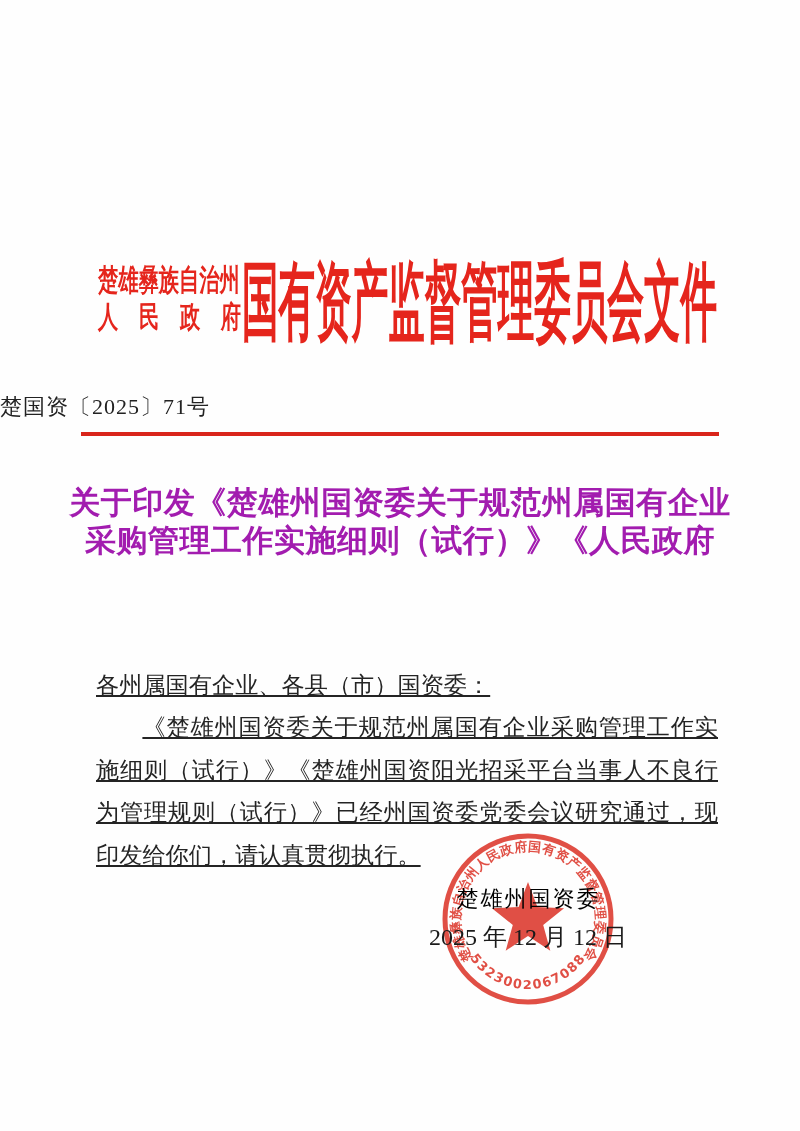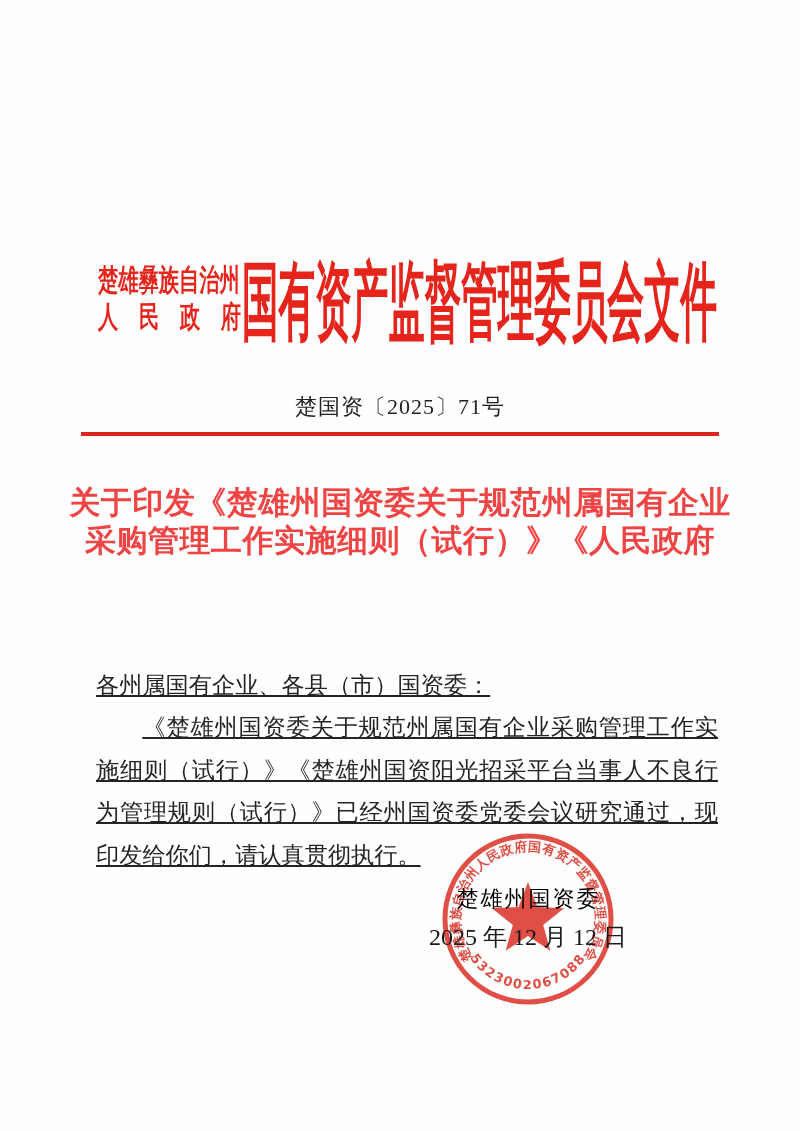--- a/index.html
+++ b/index.html
@@ -23,32 +23,32 @@
   .organ-title {
     position:absolute; top:257px; left:242px;
     font-size:86px; line-height:90px; font-weight:bold;
     color:#e5251c; white-space:nowrap;
     transform:scaleX(0.425); transform-origin:left top;
     letter-spacing:0;
   }
   
   .doc-number {
     position:absolute; top:392px; left:0; width:100%;
-    text-align:center; font-size:22px; letter-spacing:1px; color:#222;
+    font-size:22px; letter-spacing:1px; color:#222;
   }
   
   .divider {
     position:absolute; top:432px; left:81px;
     width:638px; height:4px; background:#d9251b;
   }
   
   .doc-title {
     position:absolute; top:484px; left:0; width:100%;
     text-align:center; font-weight:bold;
-    font-size:31px; line-height:37.5px; color:#ef4444;
+    font-size:31px; line-height:37.5px; color:#a21caf;
     letter-spacing:0.5px;
   }
   
   .body-text {
     position:absolute; top:664px; left:96px; width:622px;
     font-size:23.2px; line-height:42.4px; color:#242424;
     text-align:justify;
   }
   .body-text p { margin:0;text-decoration:underline; }
   .body-text .para { text-indent:2em; }

